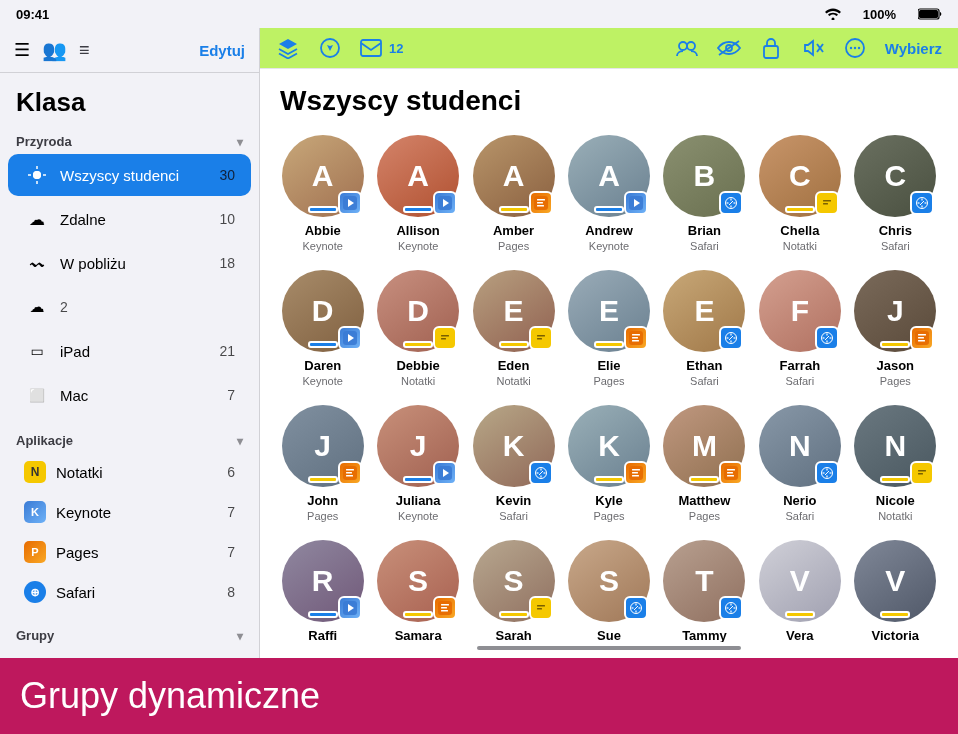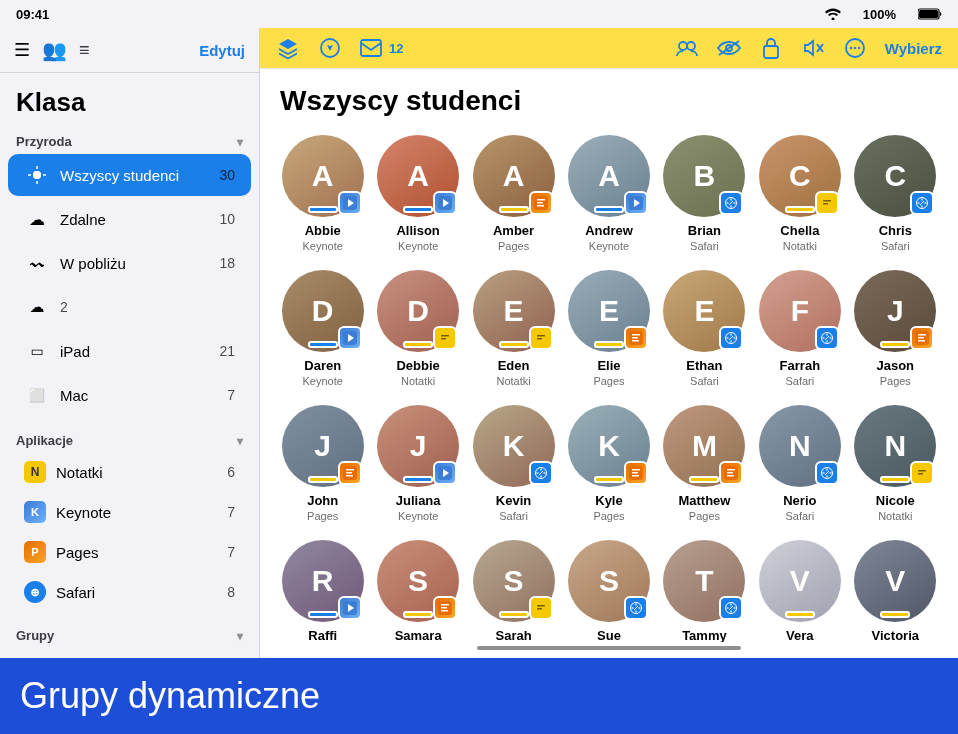--- a/index.html
+++ b/index.html
@@ -112,21 +112,21 @@
       flex-direction: column;
       overflow: hidden;
     }
 
     .main-toolbar {
       display: flex;
       align-items: center;
       justify-content: space-between;
       padding: 8px 16px;
       border-bottom: 1px solid #e5e5ea;
-      background: #fde047;
+      background: #bef264;
     }
     .main-toolbar-left { display: flex; align-items: center; gap: 18px; }
     .main-toolbar-right { display: flex; align-items: center; gap: 18px; }
 
     .toolbar-btn {
       font-size: 15px;
       color: #1a7fe8;
       cursor: pointer;
       background: none;
       border: none;
@@ -219,21 +219,21 @@
     }
     .student-app {
       font-size: 11px;
       color: #6c6c70;
       text-align: center;
       margin-top: -4px;
     }
 
     
     .bottom-label {
-      background: #1d4ed8;
+      background: #be185d;
       color: #fff;
       font-size: 36px;
       font-weight: 300;
       padding: 16px 20px;
       height: 76px;
       display: flex;
       align-items: center;
     }
     .scroll-thumb {
       height: 4px;

